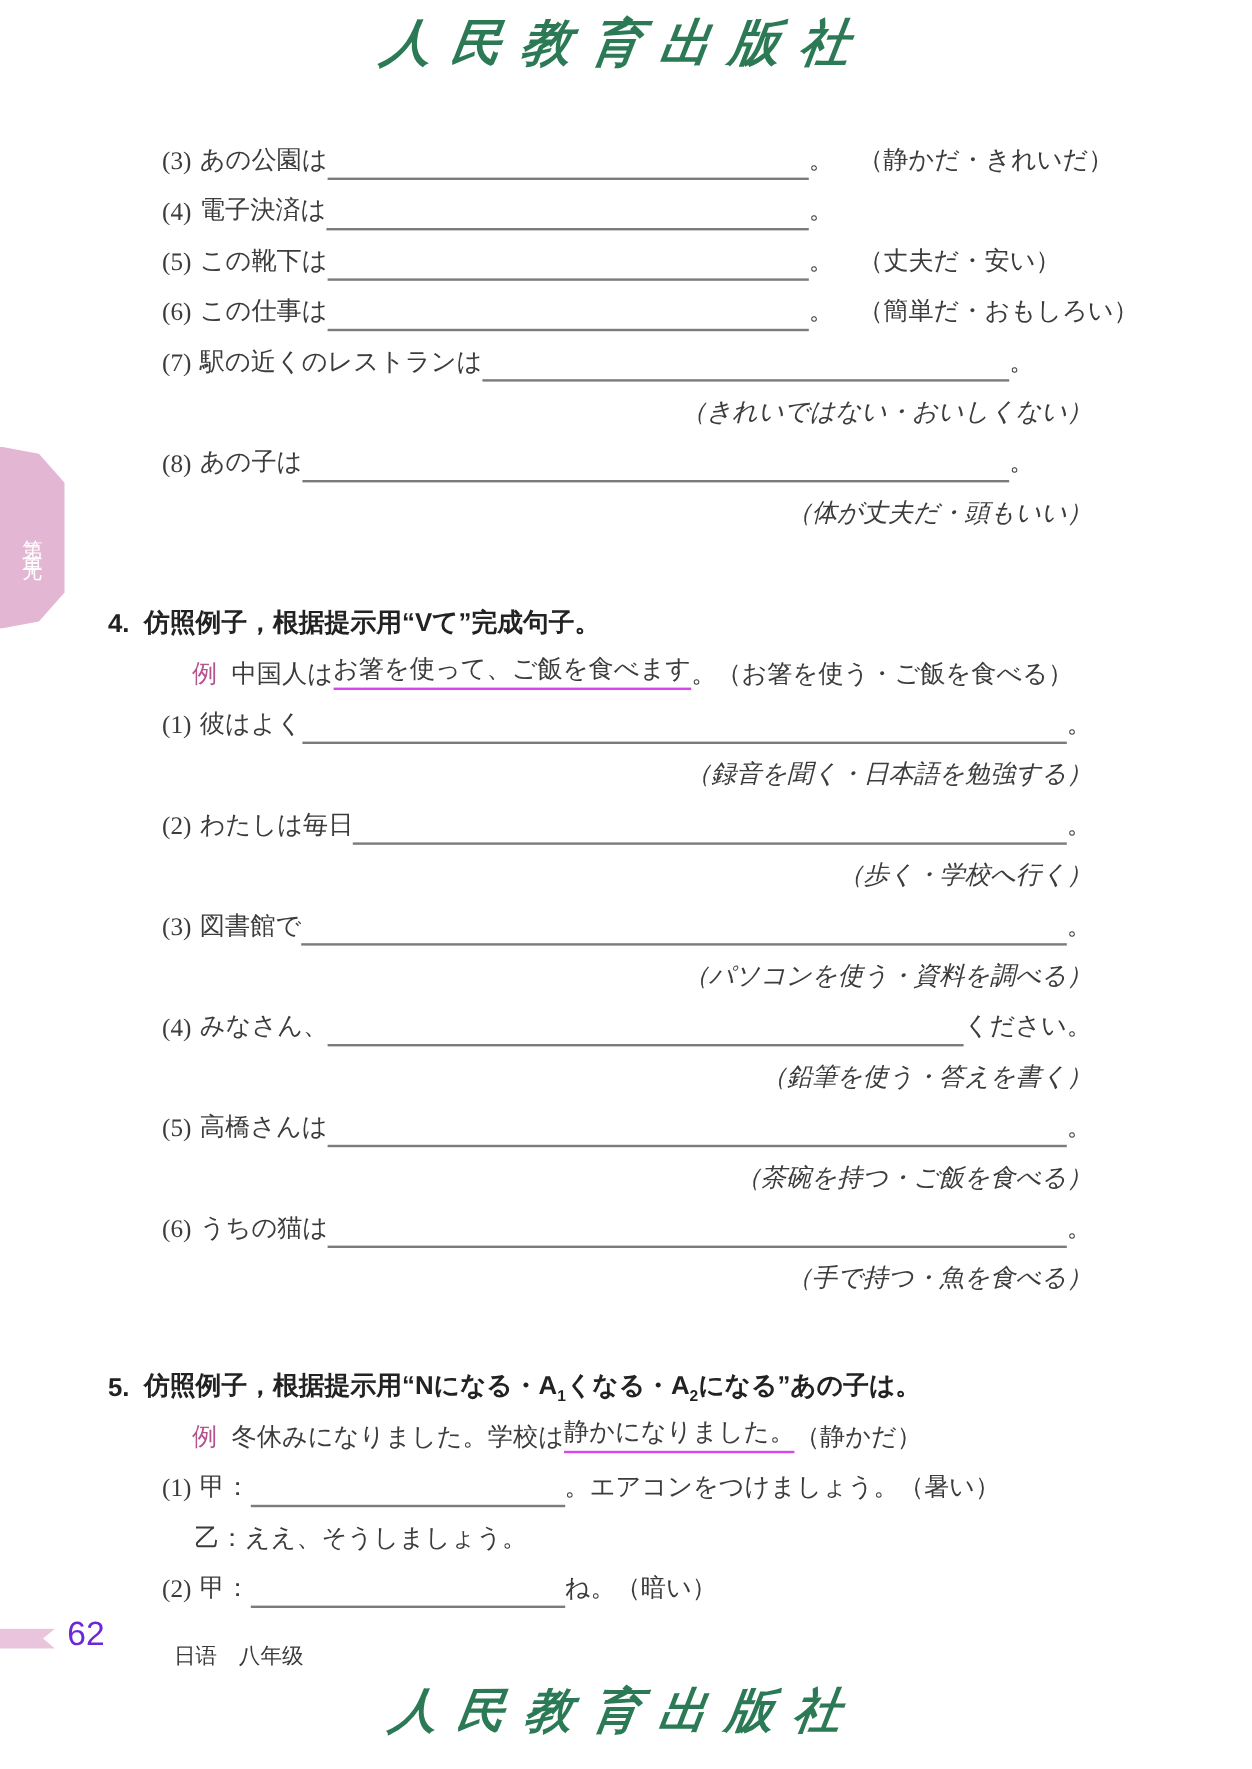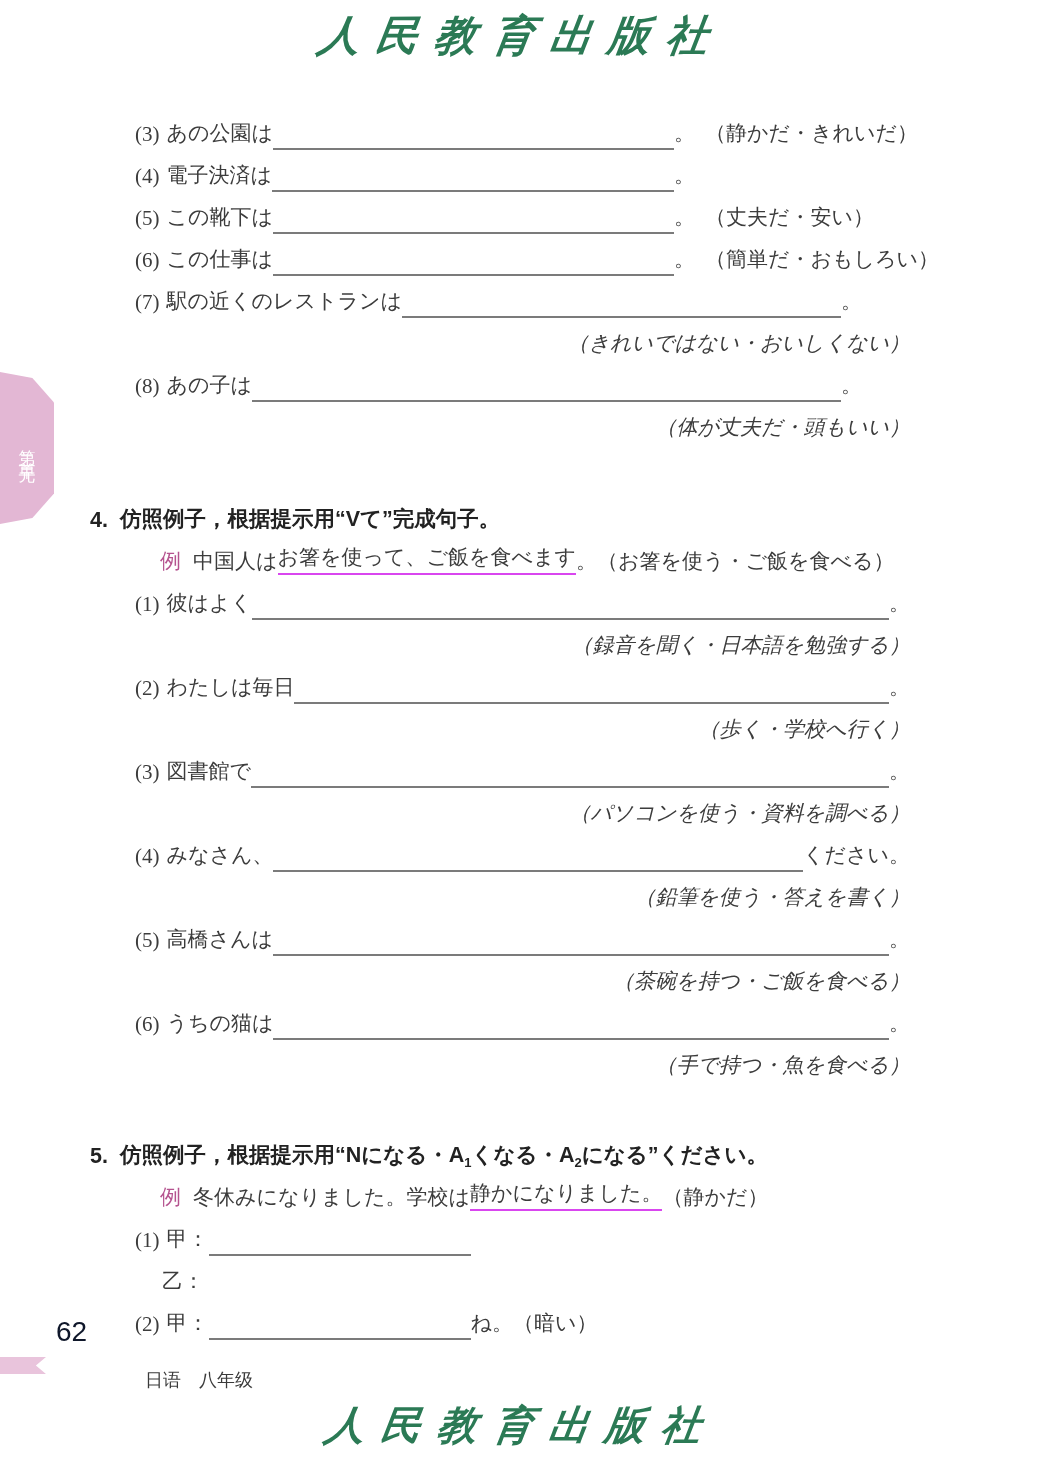--- a/index.html
+++ b/index.html
@@ -31,21 +31,21 @@
   }
 
   
   .content { position:absolute; left:135px; top:105px; width:775px; }
 
   .row { display:flex; align-items:flex-end; height:42px; font-size:21px; white-space:nowrap; }
   .num { margin-right:7px; }
   .blank { border-bottom:2px solid #7b7b7b; transform:translateY(3px); height:1px; }
   .grow { flex:1 1 auto; }
   .lead { display:flex; align-items:flex-end; flex:0 0 560px; }
-  .hint-inline { margin-left:10px; }
+  .hint-inline { margin-left:20px; }
   .hint-row { justify-content:flex-end;font-style:italic; }
   .mr48 { margin-right:48px; }
   .gap50 { height:50px; }
   .gap48 { height:48px; }
 
   .sec-header {
     display:flex; align-items:flex-end; height:42px; margin-left:-45px;
     font-family:"Liberation Sans", sans-serif; font-weight:bold;
     font-size:21.5px; color:#222222; white-space:nowrap;
   }
@@ -59,22 +59,22 @@
   .blank-fixed { flex:0 0 262px; }
   .indent27 { padding-left:27px; }
 
   
   .footer-ribbon {
     position:absolute; left:0; top:1357px; width:46px; height:17px;
     background:#e9c4dc;
     clip-path:polygon(0 0, 100% 0, 78% 50%, 100% 100%, 0 100%);
   }
   .page-num {
-    position:absolute; left:56px; top:1316px;
-    font-family:"Liberation Sans", sans-serif; font-size:28px; color:#0f172a;
+    position:absolute; left:56px; top:1346px;
+    font-family:"Liberation Sans", sans-serif; font-size:28px; color:#6d28d9;
   }
   .book-label { position:absolute; left:145px; top:1356px; font-size:18px; color:#3a3a3a;margin-top:12px; }
 </style>
 </head>
 <body>
 
 <div class="page">
 
   <div class="logo logo-top">人民教育出版社</div>
 
@@ -215,38 +215,40 @@
       <span>。</span>
     </div>
     <div class="row hint-row">
       <span>（手で持つ・魚を食べる）</span>
     </div>
 
     <div class="gap48"></div>
 
     <div class="sec-header">
       <span class="sec-num">5.</span>
-      <span><span>仿照例子，根据提示用“Nになる・A</span><sub>1</sub><span>くなる・A</span><sub>2</sub><span>になる”ください。</span></span>
+      <span><span>仿照例子，根据提示用“Nになる・A</span><sub>1</sub><span>くなる・A</span><sub>2</sub><span>になる”あの子は。</span></span>
     </div>
 
     <div class="row ex-indent">
       <span class="ex-marker">例</span>
       <span>冬休みになりました。学校は</span>
       <span class="ex-underline">静かになりました。</span>
       <span>（静かだ）</span>
     </div>
 
     <div class="row">
       <span class="num">(1)</span>
       <span>甲：</span>
       <span class="blank blank-fixed"></span>
+      <span>。エアコンをつけましょう。（暑い）</span>
     </div>
 
     <div class="row indent27">
       <span>乙：</span>
+      <span>ええ、そうしましょう。</span>
     </div>
 
     <div class="row">
       <span class="num">(2)</span>
       <span>甲：</span>
       <span class="blank blank-fixed"></span>
       <span>ね。（暗い）</span>
     </div>
 
   </div>

